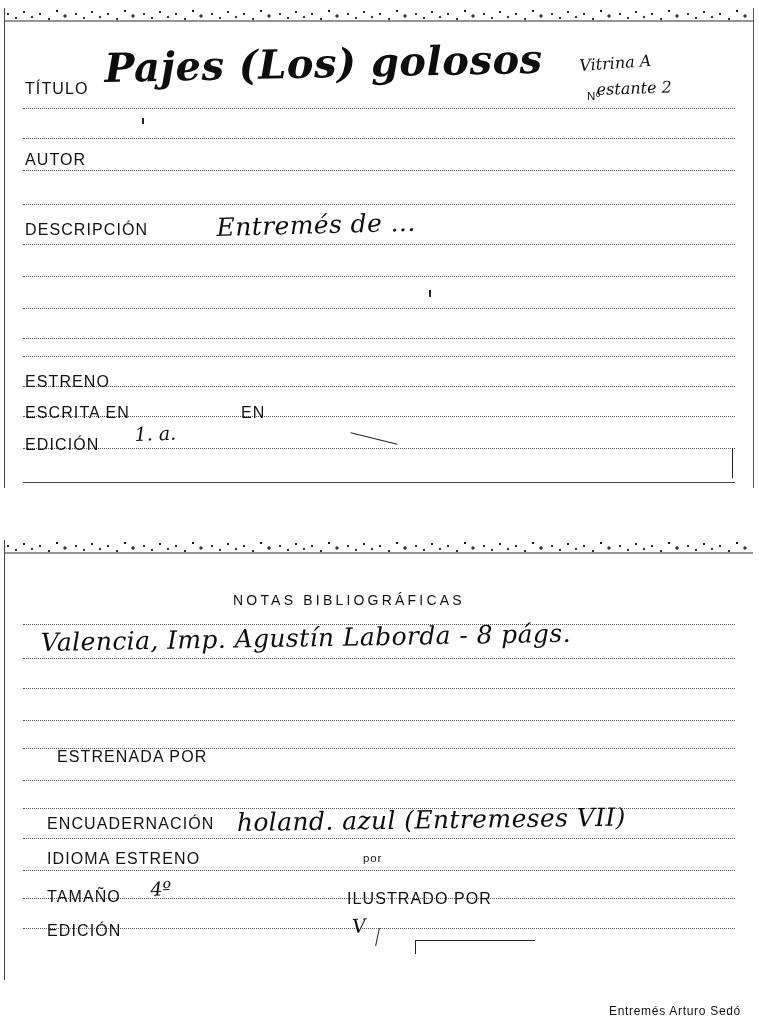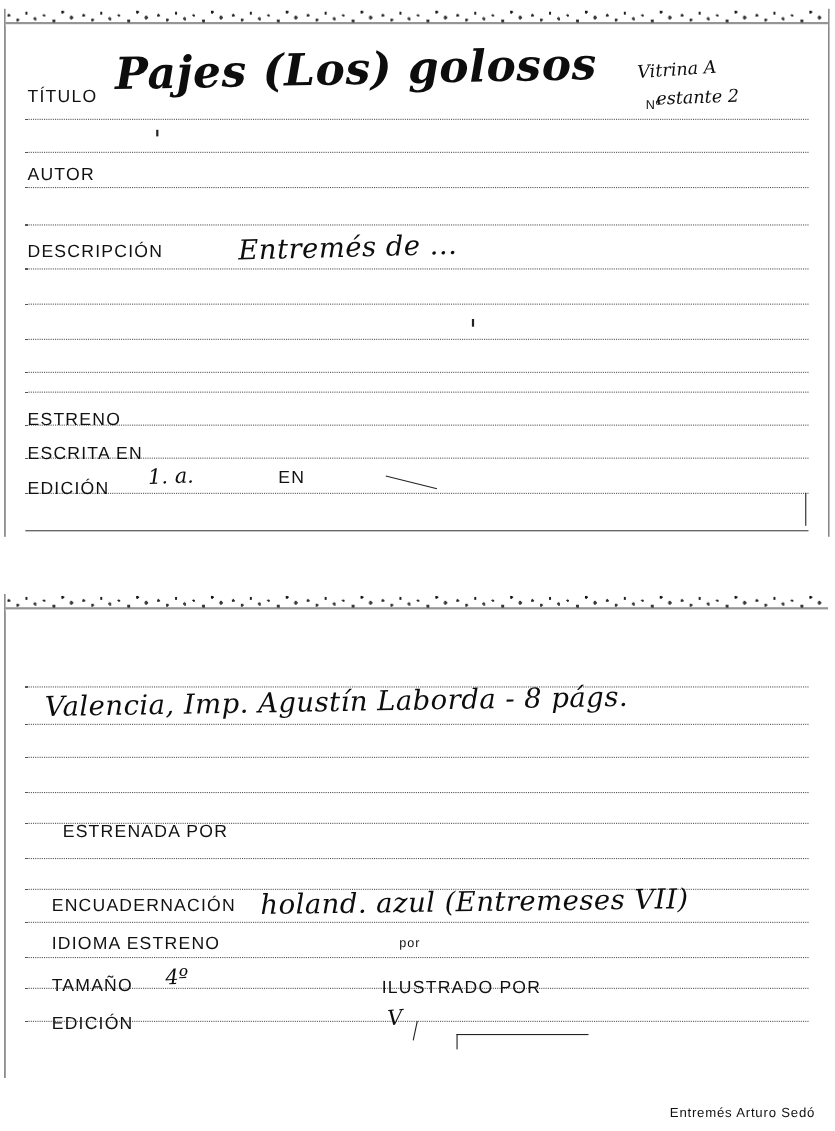--- a/index.html
+++ b/index.html
@@ -161,21 +161,21 @@
     <div class="rule" style="top:440px;"></div>
     <div class="rule solid" style="top:474px;"></div>
 
     <div class="rule" style="top:400px; left:230px; right:520px;"></div>
 
     <div class="label" style="left:20px; top:72px;">TÍTULO</div>
     <div class="label" style="left:20px; top:143px;">AUTOR</div>
     <div class="label" style="left:20px; top:213px;">DESCRIPCIÓN</div>
     <div class="label" style="left:20px; top:365px;">ESTRENO</div>
     <div class="label" style="left:20px; top:396px;">ESCRITA EN</div>
-    <div class="label" style="left:248px; top:396px;margin-top:22px;">EN</div>
+    <div class="label" style="left:236px; top:396px;">EN</div>
     <div class="label" style="left:20px; top:428px;">EDICIÓN</div>
 
     <div class="hand big" style="left:100px; top:36px; transform: rotate(-1.2deg);">Pajes (Los) golosos</div>
 
     <div class="hand xs" style="left:575px; top:48px; transform: rotate(-4deg);">Vitrina A</div>
     <div class="label small" style="left:566px; top:82px;">Nº</div>
     <div class="hand xs" style="left:592px; top:72px; transform: rotate(-2deg);">estante 2</div>
 
     <div class="hand mid" style="left:212px; top:205px; transform: rotate(-1.5deg);">Entremés de ...</div>
 
@@ -183,20 +183,21 @@
 
     <div class="stray" style="left:345px; top:430px; width:48px; height:1px; transform: rotate(14deg);"></div>
     <div class="stray" style="left:137px; top:110px; width:2px; height:6px;"></div>
     <div class="stray" style="left:424px; top:282px; width:2px; height:7px;"></div>
     <div class="stray" style="left:727px; top:440px; width:1px; height:30px;"></div>
   </div>
 
   <div class="card card-bottom">
     <div class="speckle"></div>
 
+    <div class="heading" style="left:228px; top:52px;">NOTAS BIBLIOGRÁFICAS</div>
 
     <div class="rule" style="top:84px;"></div>
     <div class="rule" style="top:118px;"></div>
     <div class="rule" style="top:148px;"></div>
     <div class="rule" style="top:180px;"></div>
     <div class="rule" style="top:208px;"></div>
     <div class="rule" style="top:240px;"></div>
     <div class="rule" style="top:268px;"></div>
     <div class="rule" style="top:298px;"></div>
     <div class="rule" style="top:330px;"></div>

